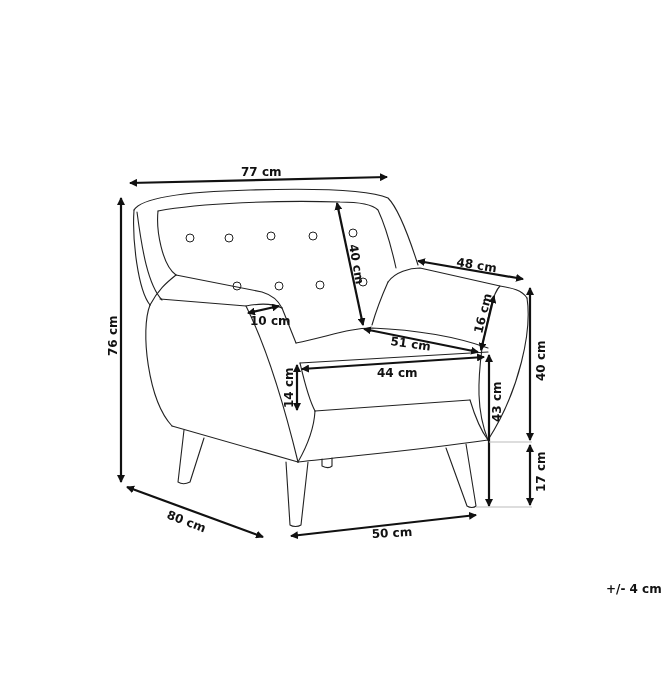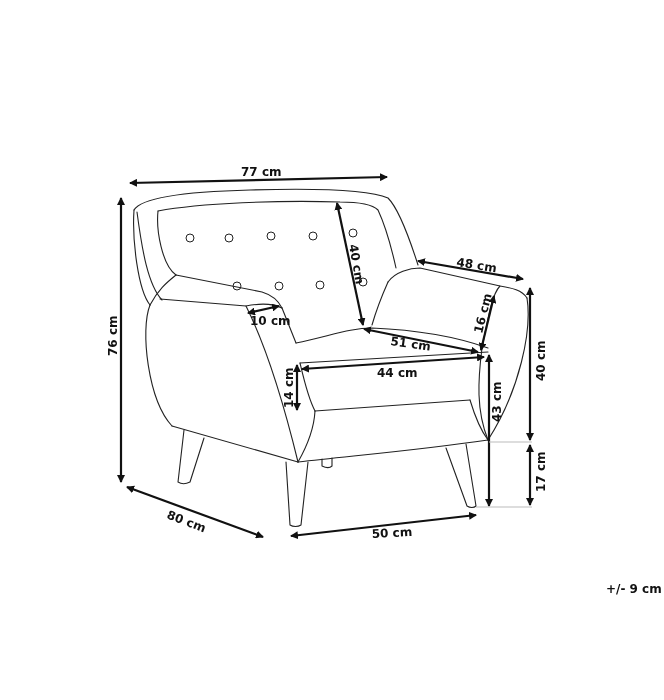--- a/index.html
+++ b/index.html
@@ -118,13 +118,13 @@
     <text class="lbl" transform="translate(545,381) rotate(-90)">40 cm</text>
 
     <line class="dim" x1="530" y1="445" x2="530" y2="505" marker-start="url(#ah)" marker-end="url(#ah)"></line>
     <text class="lbl" transform="translate(545,492) rotate(-90)">17 cm</text>
 
     <line class="dim" x1="291" y1="536" x2="476" y2="515" marker-start="url(#ah)" marker-end="url(#ah)"></line>
     <text class="lbl" transform="translate(372,538) rotate(-3)">50 cm</text>
   </g>
 </svg>
 
-<div class="tol">+/- 9 cm</div>
+<div class="tol">+/- 4 cm</div>
 
 </body></html>

